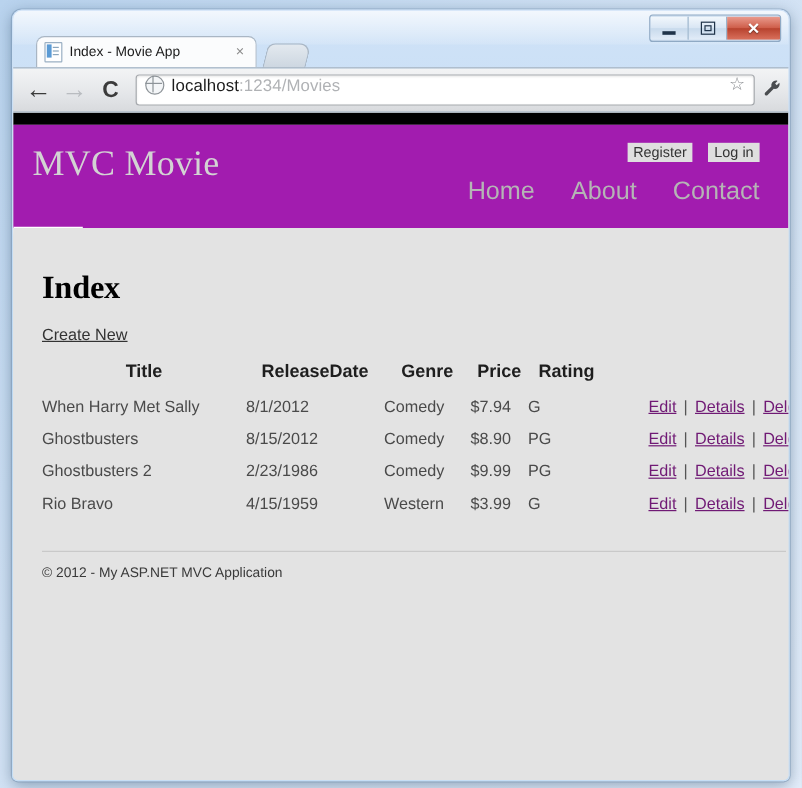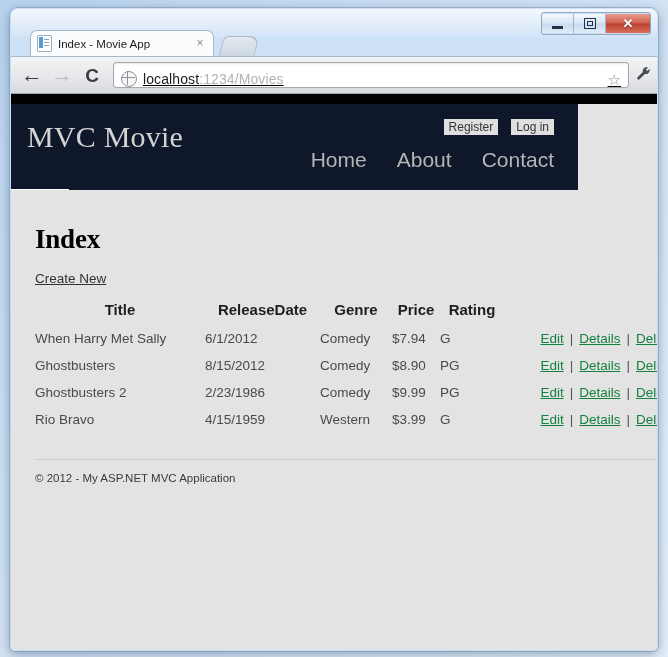--- a/index.html
+++ b/index.html
@@ -119,24 +119,23 @@
     font-size:19px;line-height:1;cursor:default;
   }
   #btn-back{color:#3b3b3b;font-size:22px;margin-left:8px;}
   #btn-forward{color:#b9bcc0;font-size:22px;}
   #btn-reload{color:#3b3b3b;font-size:19px;font-weight:bold;}
   #omnibox{
     flex:1 1 auto; margin:0 0 0 8px; height:24px;
     background:#fff;
     border:1px solid #a6a9ad;
     border-radius:3px;
-    display:flex; align-items:flex-end;
+    display:flex; align-items:flex-start;
     box-shadow: inset 0 1px 2px rgba(0,0,0,.10);
     cursor:text;
-    text-decoration:underline;
   }
   #site-icon{
     width:14px;height:14px;margin:0 6px 0 7px;flex:0 0 auto;
     border-radius:50%;
     border:1.4px solid #8e9499;
     position:relative; background:#f4f6f8;
   }
   #site-icon::before{content:"";position:absolute;left:-1px;top:5px;width:14px;height:1.2px;background:#8e9499;}
   #site-icon::after{content:"";position:absolute;left:5px;top:-1px;width:1.2px;height:14px;background:#8e9499;}
   #url{
@@ -173,23 +172,23 @@
   }
 
   
   #topbar{
     height:10px; background:#000; width:646px;
   }
 
   
   #header{
     position:relative;
-    background:#0f172a;
+    background:#a21caf;
     height:86px;
-    width:567px;
+    width:646px;
     box-sizing:border-box;
   }
   #site-title{
     position:absolute; left:16px; top:16px;
     font-family:"Liberation Serif", serif;
     font-size:30px; color:#d3d3d3;
     letter-spacing:.2px;
     white-space:nowrap;
   }
   #acct{
@@ -249,21 +248,21 @@
     color:#4a4a4a;
     margin-left:20px;
   }
   col.c-title{width:170px;}
   col.c-date{width:115px;}
   col.c-genre{width:72px;}
   col.c-price{width:48px;}
   col.c-rating{width:64px;}
   col.c-act{width:auto;}
   td.acts{ text-align:right; padding-right:10px; color:#666;}
-  td.acts a{ color:#15803d; text-decoration:underline; cursor:default;}
+  td.acts a{ color:#701a75; text-decoration:underline; cursor:default;}
   td.acts .sep{ padding:0 6px; color:#555;}
 
   #footer{
     margin:26px 8px 0 8px;
     border-top:1px solid #c9c9c9;
     padding:12px 0 0 0;
     font-size:11.5px;
     color:#3a3a3a;
     width:620px;
   }
@@ -362,21 +361,21 @@
                 <th>ReleaseDate</th>
                 <th>Genre</th>
                 <th>Price</th>
                 <th>Rating</th>
                 <th></th>
               </tr>
             </thead>
             <tbody id="movies-body">
                 <tr>
                   <td>When Harry Met Sally</td>
-                  <td>6/1/2012</td>
+                  <td>8/1/2012</td>
                   <td>Comedy</td>
                   <td>$7.94</td>
                   <td>G</td>
                   <td class="acts"><a>Edit</a><span class="sep">|</span><a>Details</a><span class="sep">|</span><a>Delete</a></td>
                 </tr>
                 <tr>
                   <td>Ghostbusters</td>
                   <td>8/15/2012</td>
                   <td>Comedy</td>
                   <td>$8.90</td>

